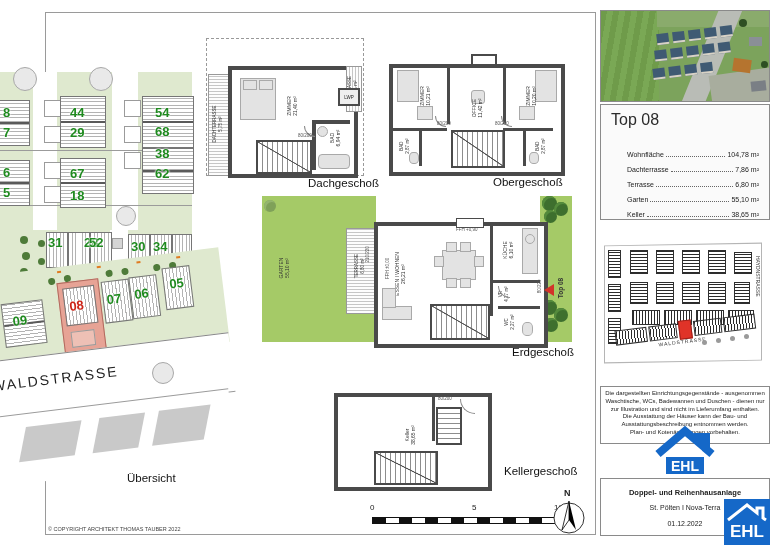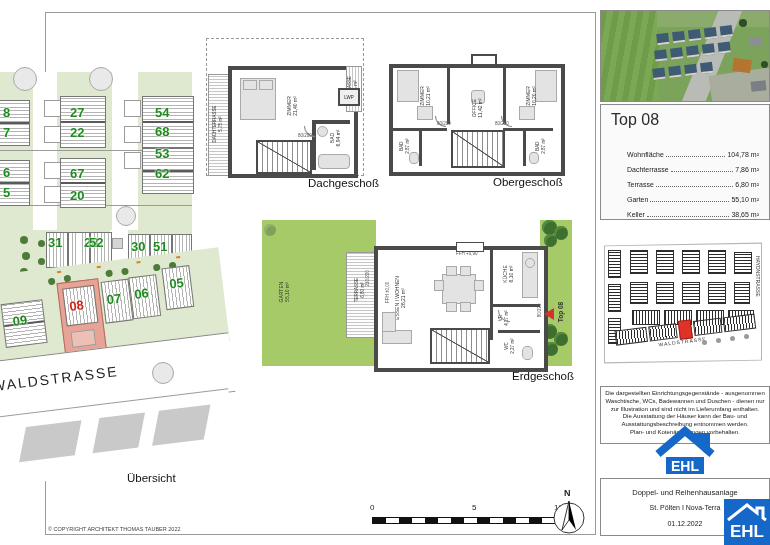--- a/index.html
+++ b/index.html
@@ -70,33 +70,33 @@
     <span class="pn" style="left:3px;top:126px;">7</span>
     <span class="pn" style="left:3px;top:166px;">6</span>
     <span class="pn" style="left:3px;top:186px;">5</span>
 
     <div class="pad" style="left:44px;top:100px;width:15px;height:15px;"></div>
     <div class="pad" style="left:44px;top:126px;width:15px;height:15px;"></div>
     <div class="pad" style="left:44px;top:162px;width:15px;height:15px;"></div>
     <div class="pad" style="left:44px;top:186px;width:15px;height:15px;"></div>
     <div class="sh" style="left:60px;top:96px;width:44px;height:50px;"></div>
     <div class="sh" style="left:60px;top:158px;width:44px;height:48px;"></div>
-    <span class="pn" style="left:70px;top:106px;">27</span>
-    <span class="pn" style="left:70px;top:126px;">22</span>
+    <span class="pn" style="left:70px;top:106px;">44</span>
+    <span class="pn" style="left:70px;top:126px;">29</span>
     <span class="pn" style="left:70px;top:167px;">67</span>
-    <span class="pn" style="left:70px;top:189px;">20</span>
+    <span class="pn" style="left:70px;top:189px;">18</span>
 
     <div class="pad" style="left:124px;top:100px;width:15px;height:15px;"></div>
     <div class="pad" style="left:124px;top:126px;width:15px;height:15px;"></div>
     <div class="pad" style="left:124px;top:152px;width:15px;height:15px;"></div>
     <div class="sh" style="left:142px;top:96px;width:50px;height:50px;"></div>
     <div class="sh" style="left:142px;top:148px;width:50px;height:44px;"></div>
     <span class="pn" style="left:155px;top:106px;">54</span>
     <span class="pn" style="left:155px;top:125px;">68</span>
-    <span class="pn" style="left:155px;top:147px;">53</span>
+    <span class="pn" style="left:155px;top:147px;">38</span>
     <span class="pn" style="left:155px;top:167px;">62</span>
 
     <div class="green" style="left:0;top:230px;width:192px;height:100px;"></div>
     <div class="road" style="left:110px;top:230px;width:18px;height:100px;"></div>
     <div class="pad" style="left:112px;top:238px;width:9px;height:9px;background:#d5d5d5;"></div>
     <div class="pad" style="left:112px;top:280px;width:9px;height:9px;background:#d5d5d5;"></div>
     <div class="bush" style="left:20px;top:236px;width:8px;height:8px;"></div>
     <div class="bush" style="left:22px;top:252px;width:8px;height:8px;"></div>
     <div class="bush" style="left:20px;top:268px;width:8px;height:8px;"></div>
     <div class="bush" style="left:22px;top:284px;width:8px;height:8px;"></div>
@@ -110,21 +110,21 @@
     <div class="pad" style="left:70px;top:270px;width:15px;height:13px;"></div>
     <div class="pad" style="left:92px;top:270px;width:15px;height:13px;"></div>
     <span class="pn" style="left:48px;top:236px;">31</span>
     <span class="pn" style="left:60px;top:236px;padding-left:24px;">28</span>
     <span class="pn" style="left:89px;top:236px;">52</span>
 
     <div class="shv" style="left:128px;top:234px;width:20px;height:36px;"></div>
     <div class="shv" style="left:150px;top:234px;width:20px;height:36px;"></div>
     <div class="shv" style="left:172px;top:234px;width:18px;height:36px;"></div>
     <span class="pn" style="left:131px;top:240px;">30</span>
-    <span class="pn" style="left:153px;top:240px;">51</span>
+    <span class="pn" style="left:153px;top:240px;">34</span>
 
     <div class="abs" style="left:-15px;top:276px;width:235px;height:95px;transform:rotate(-7deg);transform-origin:left top;">
       <div class="green" style="left:0;top:0;width:235px;height:95px;"></div>
       <div class="bush" style="left:62px;top:10px;width:7px;height:7px;"></div>
       <div class="bush" style="left:78px;top:9px;width:7px;height:7px;"></div>
       <div class="bush" style="left:120px;top:9px;width:7px;height:7px;"></div>
       <div class="bush" style="left:136px;top:9px;width:7px;height:7px;"></div>
       <div class="bush" style="left:168px;top:9px;width:7px;height:7px;"></div>
       <div class="bush" style="left:184px;top:9px;width:7px;height:7px;"></div>
       <div class="tick" style="left:72px;top:4px;"></div>
@@ -239,21 +239,21 @@
     <div class="furn" style="left:26px;top:114px;width:8px;height:10px;border-radius:40%;"></div>
     <div class="furn" style="left:146px;top:114px;width:8px;height:10px;border-radius:40%;"></div>
     <div class="arcbr" style="left:52px;top:78px;width:10px;height:10px;"></div>
     <div class="arcbr" style="left:118px;top:78px;width:10px;height:10px;"></div>
     <span class="dim" style="left:54px;top:84px;">80/200</span>
     <span class="dim" style="left:112px;top:84px;">80/200</span>
     <div class="stairs" style="left:68px;top:92px;width:50px;height:34px;"></div>
     <span class="caption" style="left:110px;top:138px;">Obergeschoß</span>
   </div>
 
-  <div class="abs" style="left:258px;top:212px;width:318px;height:170px;">
+  <div class="abs" style="left:258px;top:188px;width:318px;height:170px;">
     <div class="garden" style="left:4px;top:8px;width:114px;height:146px;"></div>
     <div class="garden" style="left:282px;top:8px;width:32px;height:146px;"></div>
     <div class="dtree" style="left:284px;top:8px;width:15px;height:15px;"></div>
     <div class="dtree" style="left:296px;top:14px;width:14px;height:14px;"></div>
     <div class="dtree" style="left:286px;top:22px;width:13px;height:13px;"></div>
     <div class="dtree" style="left:284px;top:112px;width:15px;height:15px;"></div>
     <div class="dtree" style="left:296px;top:120px;width:14px;height:14px;"></div>
     <div class="dtree" style="left:286px;top:130px;width:14px;height:14px;"></div>
     <div class="dtree" style="left:6px;top:12px;width:12px;height:12px;background:#7fa159;box-shadow:inset 2px 2px 0 #94b56e;"></div>
     <div class="vl" style="left:26px;top:80px;font-size:5px;">
@@ -311,20 +311,33 @@
     <div class="stairs" style="left:172px;top:116px;width:56px;height:32px;"></div>
 
     <span class="dim" style="left:276px;top:96px;transform:rotate(-90deg);">80/220</span>
     <div class="abs" style="left:286px;top:96px;width:0;height:0;border-top:6px solid transparent;border-bottom:6px solid transparent;border-right:10px solid #d2342a;"></div>
     <div class="vl" style="left:303px;top:100px;font-size:6.5px;font-weight:bold;color:#333;">
       <span>Top 08</span>
     </div>
     <span class="caption" style="left:254px;top:158px;">Erdgeschoß</span>
   </div>
 
+  <div class="abs" style="left:328px;top:383px;width:255px;height:112px;">
+    <div class="walls" style="left:6px;top:10px;width:150px;height:90px;"></div>
+    <div class="vl" style="left:82px;top:52px;font-size:5px;">
+      <span class="nm">Keller</span>
+        <span class="ar">38,65 m²</span>
+    </div>
+    <div class="iwall" style="left:104px;top:14px;width:3px;height:44px;"></div>
+    <div class="stairsv" style="left:108px;top:24px;width:22px;height:34px;"></div>
+    <div class="arcbr" style="left:132px;top:16px;width:14px;height:14px;"></div>
+    <span class="dim" style="left:110px;top:14px;">80/200</span>
+    <div class="stairs" style="left:46px;top:68px;width:60px;height:30px;"></div>
+    <span class="caption" style="left:176px;top:82px;">Kellergeschoß</span>
+  </div>
 
   <div class="abs" style="left:348px;top:503px;width:240px;height:30px;">
     <span style="position:absolute;left:22px;top:0;font-size:8px;">0</span>
     <span style="position:absolute;left:124px;top:0;font-size:8px;">5</span>
     <span style="position:absolute;left:206px;top:0;font-size:8px;">10 m</span>
     <div style="position:absolute;left:24px;top:14px;width:200px;height:5px;border:1px solid #111;background:repeating-linear-gradient(90deg,#111 0 13px,#fff 13px 26px);"></div>
   </div>
   <div class="abs" style="left:550px;top:488px;width:40px;height:54px;">
     <span style="position:absolute;left:14px;top:0;font-size:9px;font-weight:bold;">N</span>
     <svg width="40" height="54" style="position:absolute;left:0;top:0;">
@@ -437,21 +450,21 @@
 
   <div class="abs" style="left:652px;top:424px;width:66px;height:52px;">
     <svg width="66" height="52">
       <path d="M6,30 L33,7 L46,18 L46,13 L54,13 L54,25 L60,30" fill="none" stroke="#1568c8" stroke-width="8" stroke-linejoin="miter"></path>
       <rect x="14" y="33" width="38" height="17" fill="#1568c8"></rect>
       <text x="33" y="47" text-anchor="middle" fill="#ffffff" font-family="Liberation Sans, sans-serif" font-size="14" font-weight="bold">EHL</text>
     </svg>
   </div>
 
   <div class="panelbox" style="left:600px;top:478px;width:168px;height:56px;">
-    <div style="position:absolute;left:0;top:9px;width:100%;text-align:center;font-size:7.5px;font-weight:normal;">Doppel- und Reihenhausanlage</div>
+    <div style="position:absolute;left:0;top:9px;width:100%;text-align:center;font-size:7.5px;font-weight:bold;">Doppel- und Reihenhausanlage</div>
     <div style="position:absolute;left:0;top:25px;width:100%;text-align:center;font-size:7px;">St. Pölten I Nova-Terra</div>
     <div style="position:absolute;left:0;top:41px;width:100%;text-align:center;font-size:7px;">01.12.2022</div>
   </div>
 
   <div class="abs" style="left:724px;top:499px;width:46px;height:46px;">
     <svg width="46" height="46">
       <rect x="0" y="0" width="46" height="46" fill="#1568c8"></rect>
       <path d="M4,21 L23,6 L33,14 L33,9 L39,9 L39,19 L42,21" fill="none" stroke="#ffffff" stroke-width="3"></path>
       <text x="23" y="38" text-anchor="middle" fill="#ffffff" font-family="Liberation Sans, sans-serif" font-size="17" font-weight="bold">EHL</text>
     </svg>

